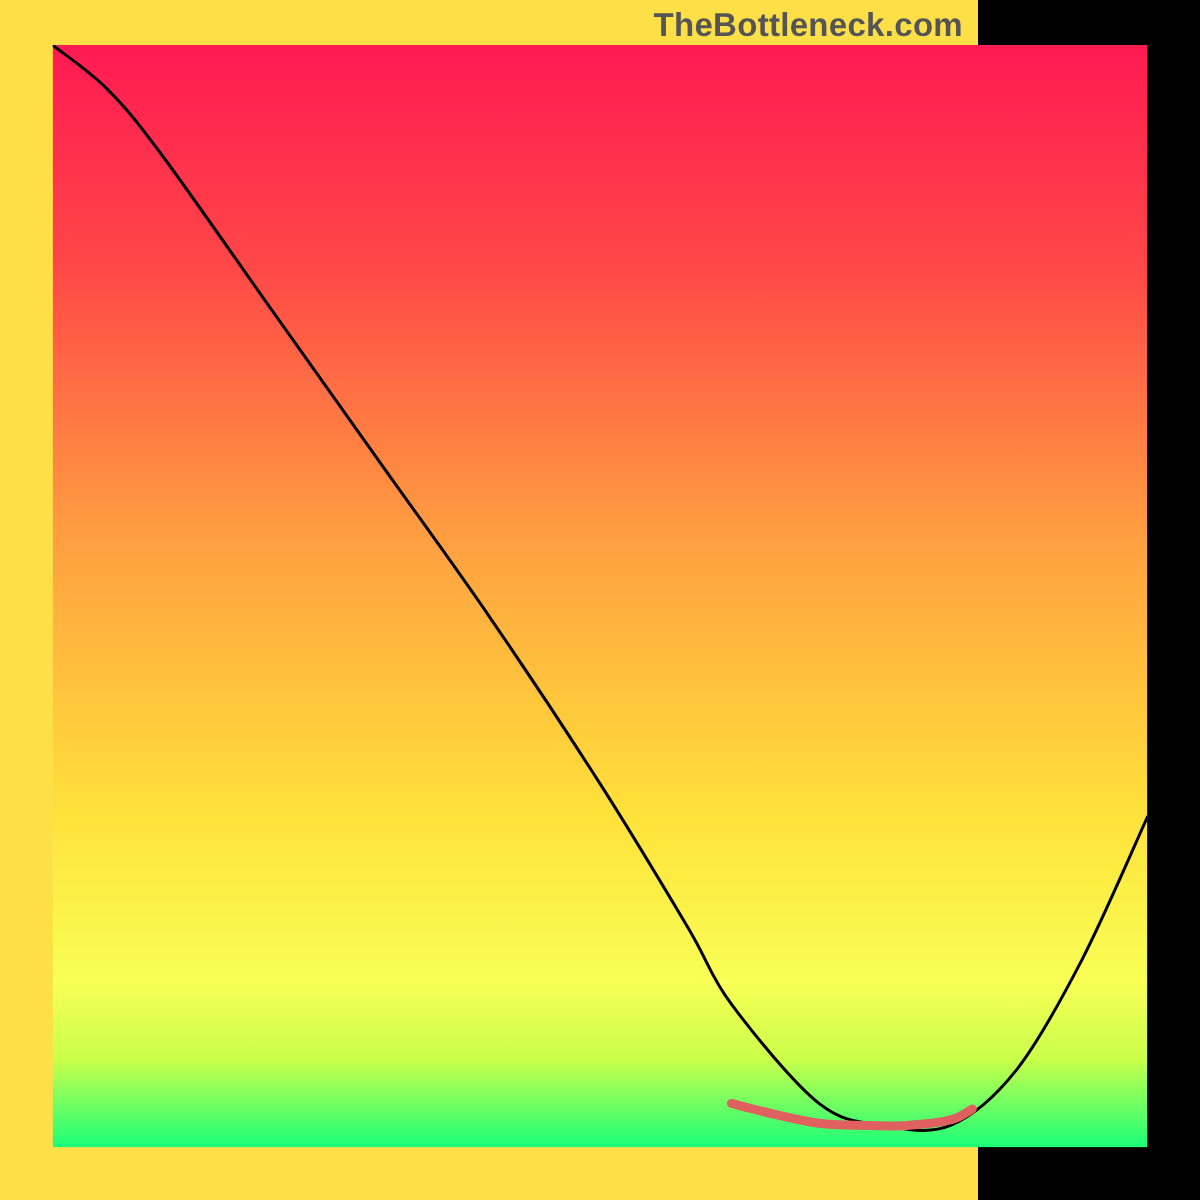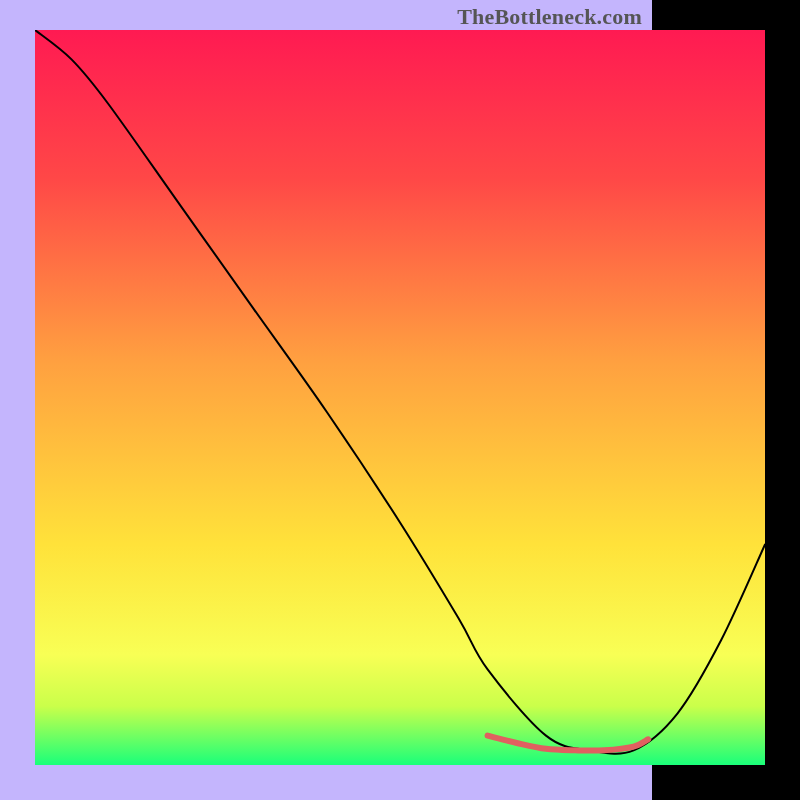--- a/index.html
+++ b/index.html
@@ -8,22 +8,21 @@
     width: 800px;
     height: 800px;
     background: #000;
     font-family: Arial, Helvetica, sans-serif;
     overflow: hidden;
   }
   .frame {
     position: relative;
     width: 652px;
     height: 800px;
-    background: #c4b5fd;
-    font-family: Liberation Serif, serif;
+    background: #fde047;
   }
   .watermark {
     position: absolute;
     top: 4px;
     right: 10px;
     color: #555;
     font-size: 22px;
     font-weight: 600;
     letter-spacing: 0.2px;
     z-index: 5;

